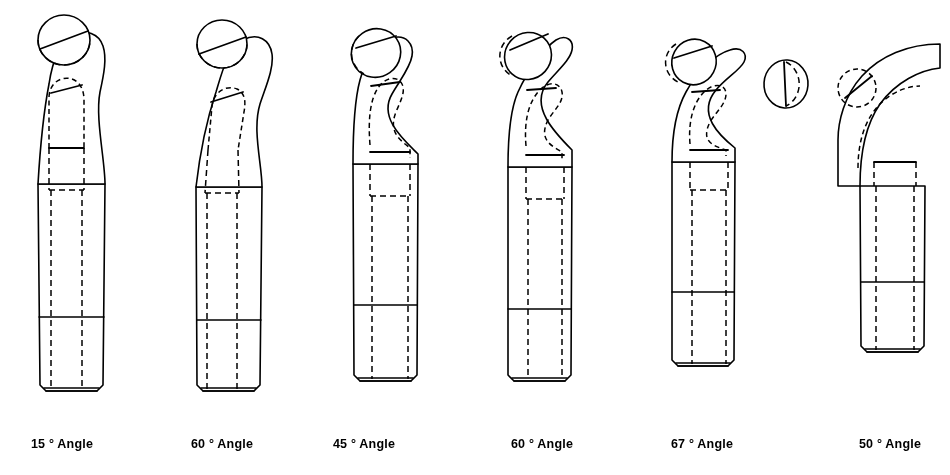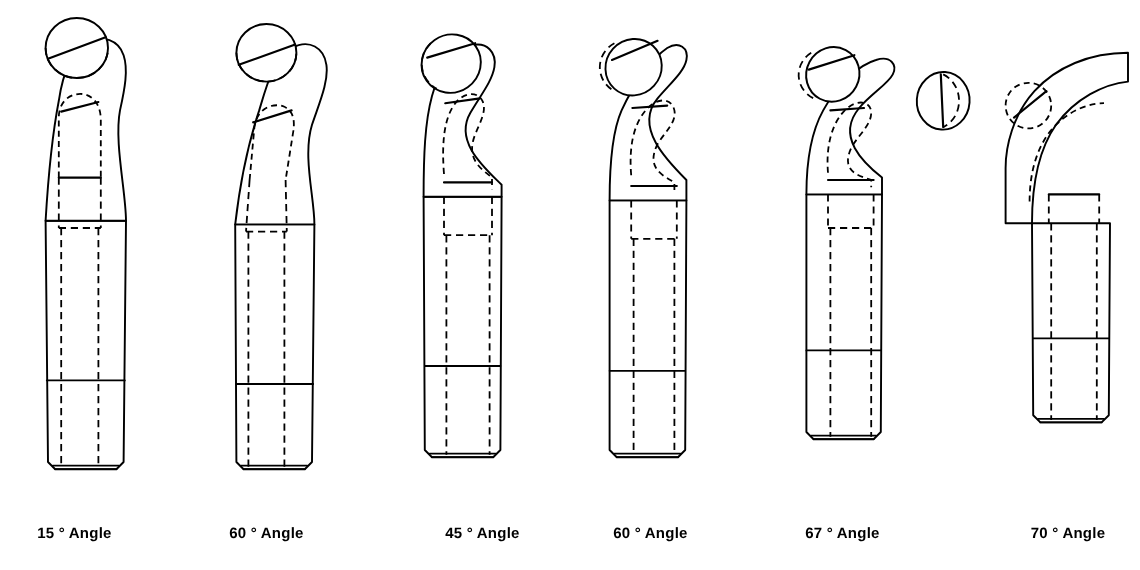--- a/index.html
+++ b/index.html
@@ -226,19 +226,19 @@
       <line class="outline-thin" x1="861" y1="282" x2="924" y2="282"></line>
       <line class="outline-thin" x1="867" y1="352" x2="918" y2="352"></line>
       <line class="outline-thin" x1="865" y1="349" x2="920" y2="349"></line>
     </g>
 
   </svg>
 
   <div class="label-row">
     <div class="angle-label" style="left:62px">15 ° Angle</div>
     <div class="angle-label" style="left:222px">60 ° Angle</div>
-    <div class="angle-label" style="left:402px">45 ° Angle</div>
+    <div class="angle-label" style="left:364px">45 ° Angle</div>
     <div class="angle-label" style="left:542px">60 ° Angle</div>
     <div class="angle-label" style="left:702px">67 ° Angle</div>
-    <div class="angle-label" style="left:890px">70 ° Angle</div>
+    <div class="angle-label" style="left:890px">50 ° Angle</div>
   </div>
 
 </div>
 
 </body></html>

